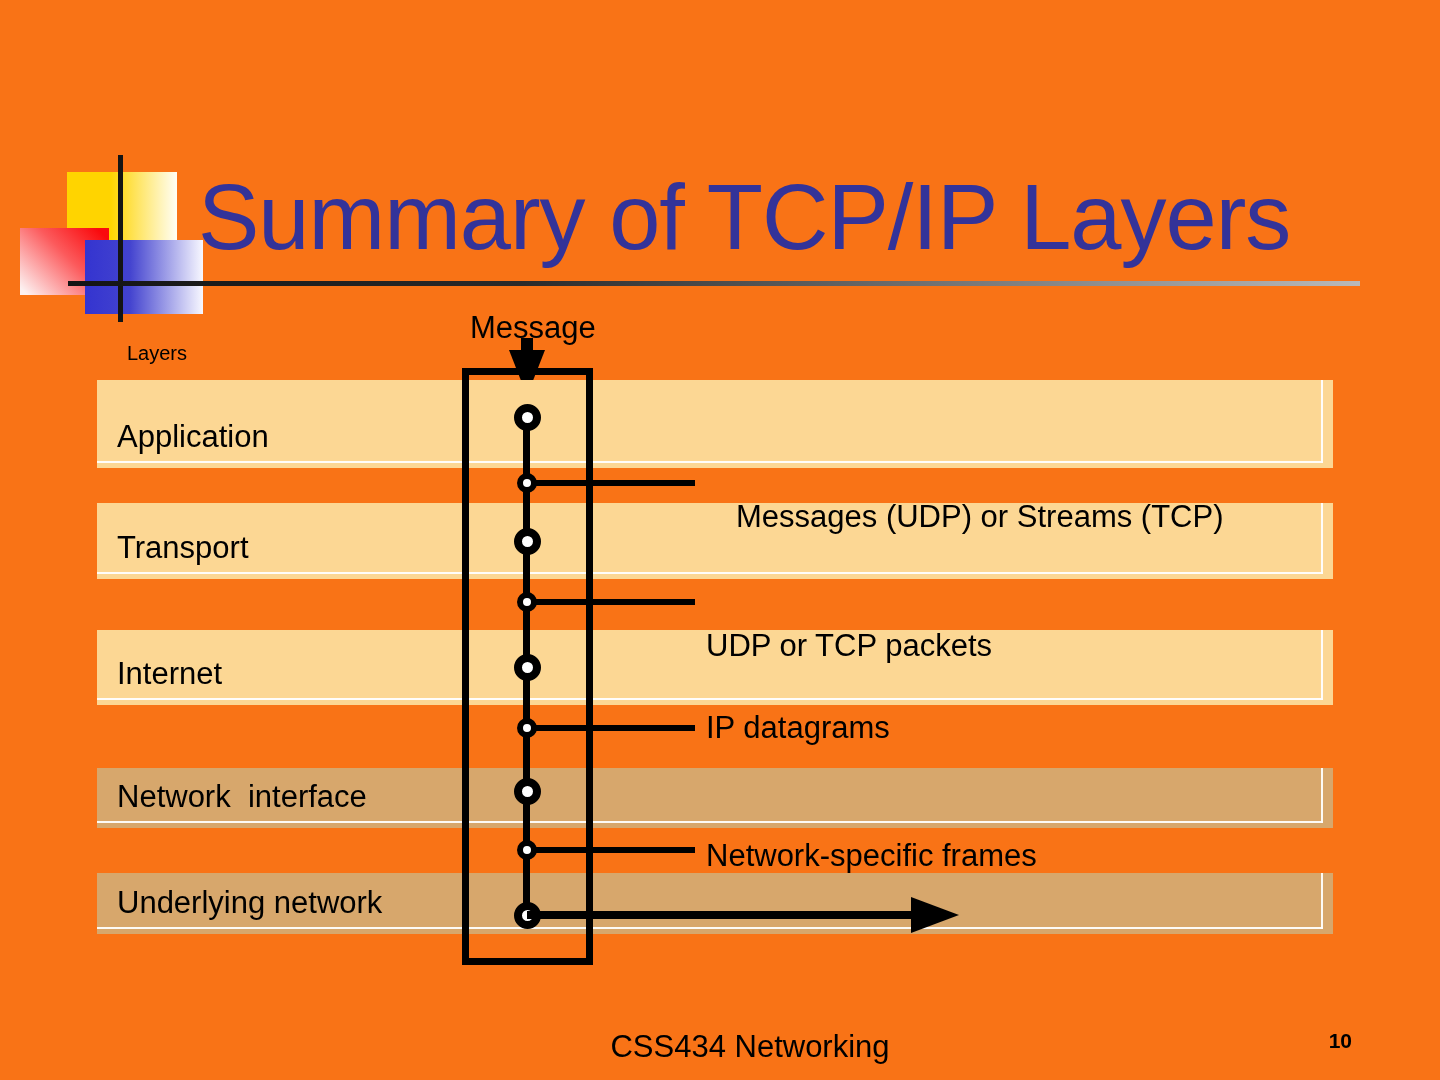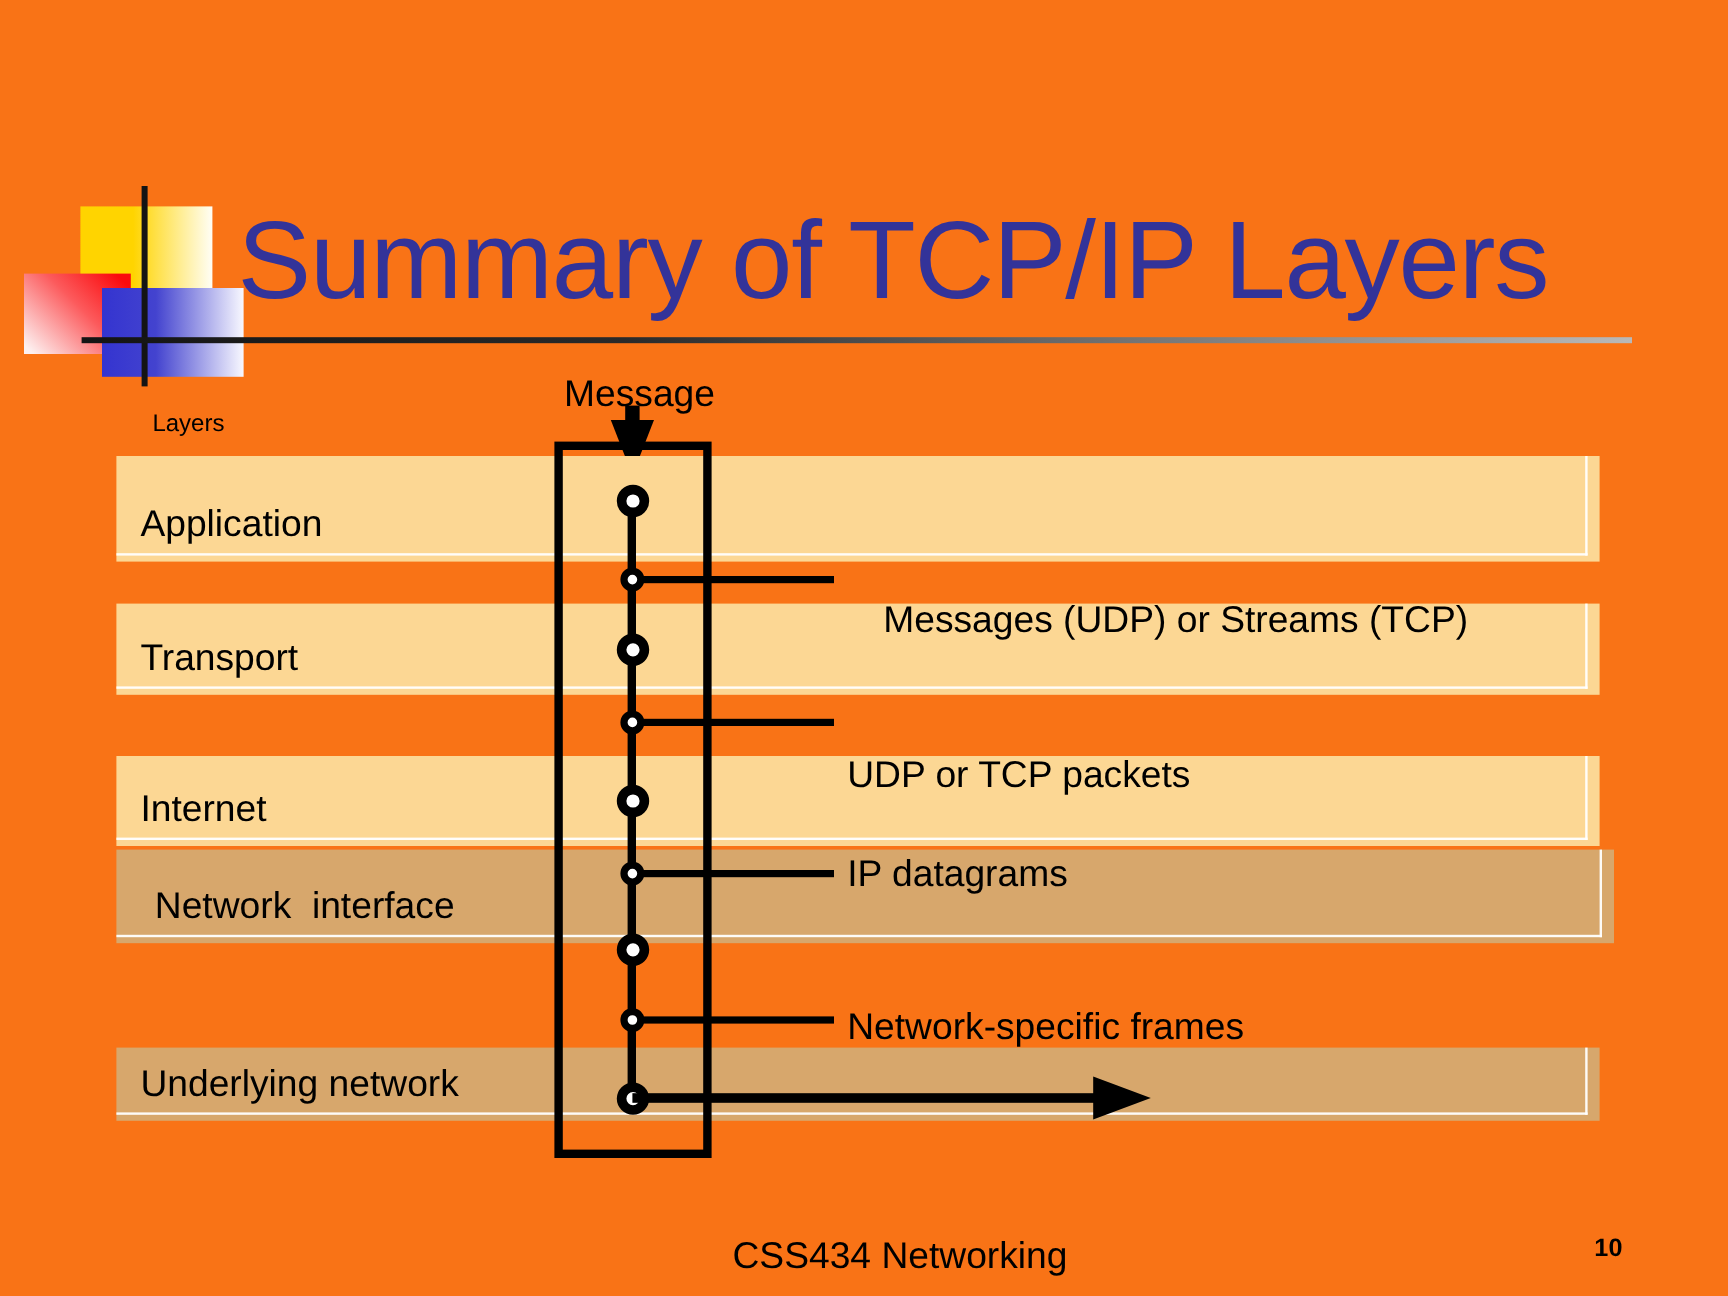--- a/index.html
+++ b/index.html
@@ -32,21 +32,21 @@
   
   .band { position:absolute; left:97px; width:1236px; display:flex; align-items:flex-end; }
   .band.light { background:var(--color-light-band,#FCD794); }
   .band.dark  { background:var(--color-dark-band,#D7A76C); }
   .band::after  { content:""; position:absolute; left:0; right:10px; bottom:5px; height:2px; background:rgba(255,255,255,.95); }
   .band::before { content:""; position:absolute; top:0; bottom:5px; right:10px; width:2px; background:rgba(255,255,255,.95); }
   .band-label { padding:0 0 13px 20px; font-size:31px; white-space:pre; }
   .band-1 { top:380px; height:88px; }
   .band-2 { top:503px; height:76px; }
   .band-3 { top:630px; height:75px; }
-  .band-4 { top:708px; height:78px;padding-left:12px; }
+  .band-4 { top:768px; height:60px; }
   .band-5 { top:873px; height:61px; }
   
   .stack-box { position:absolute; left:462px; top:368px; width:117px; height:583px;
     border:7px solid #000; background:transparent; }
   .stack-line { position:absolute; left:523px; top:410px; width:7px; height:506px; background:#000; }
   .node { position:absolute; box-sizing:border-box; background:#fff; border-radius:50%; }
   .node.big   { width:27px; height:27px; border:8px solid #000; left:514px; }
   .node.small { width:20px; height:20px; border:6px solid #000; left:517px; }
   .nb1 { top:404px; } .nb2 { top:528px; } .nb3 { top:654px; } .nb4 { top:778px; } .nb5 { top:902px; }
   .ns1 { top:473px; } .ns2 { top:592px; } .ns3 { top:718px; } .ns4 { top:840px; }

